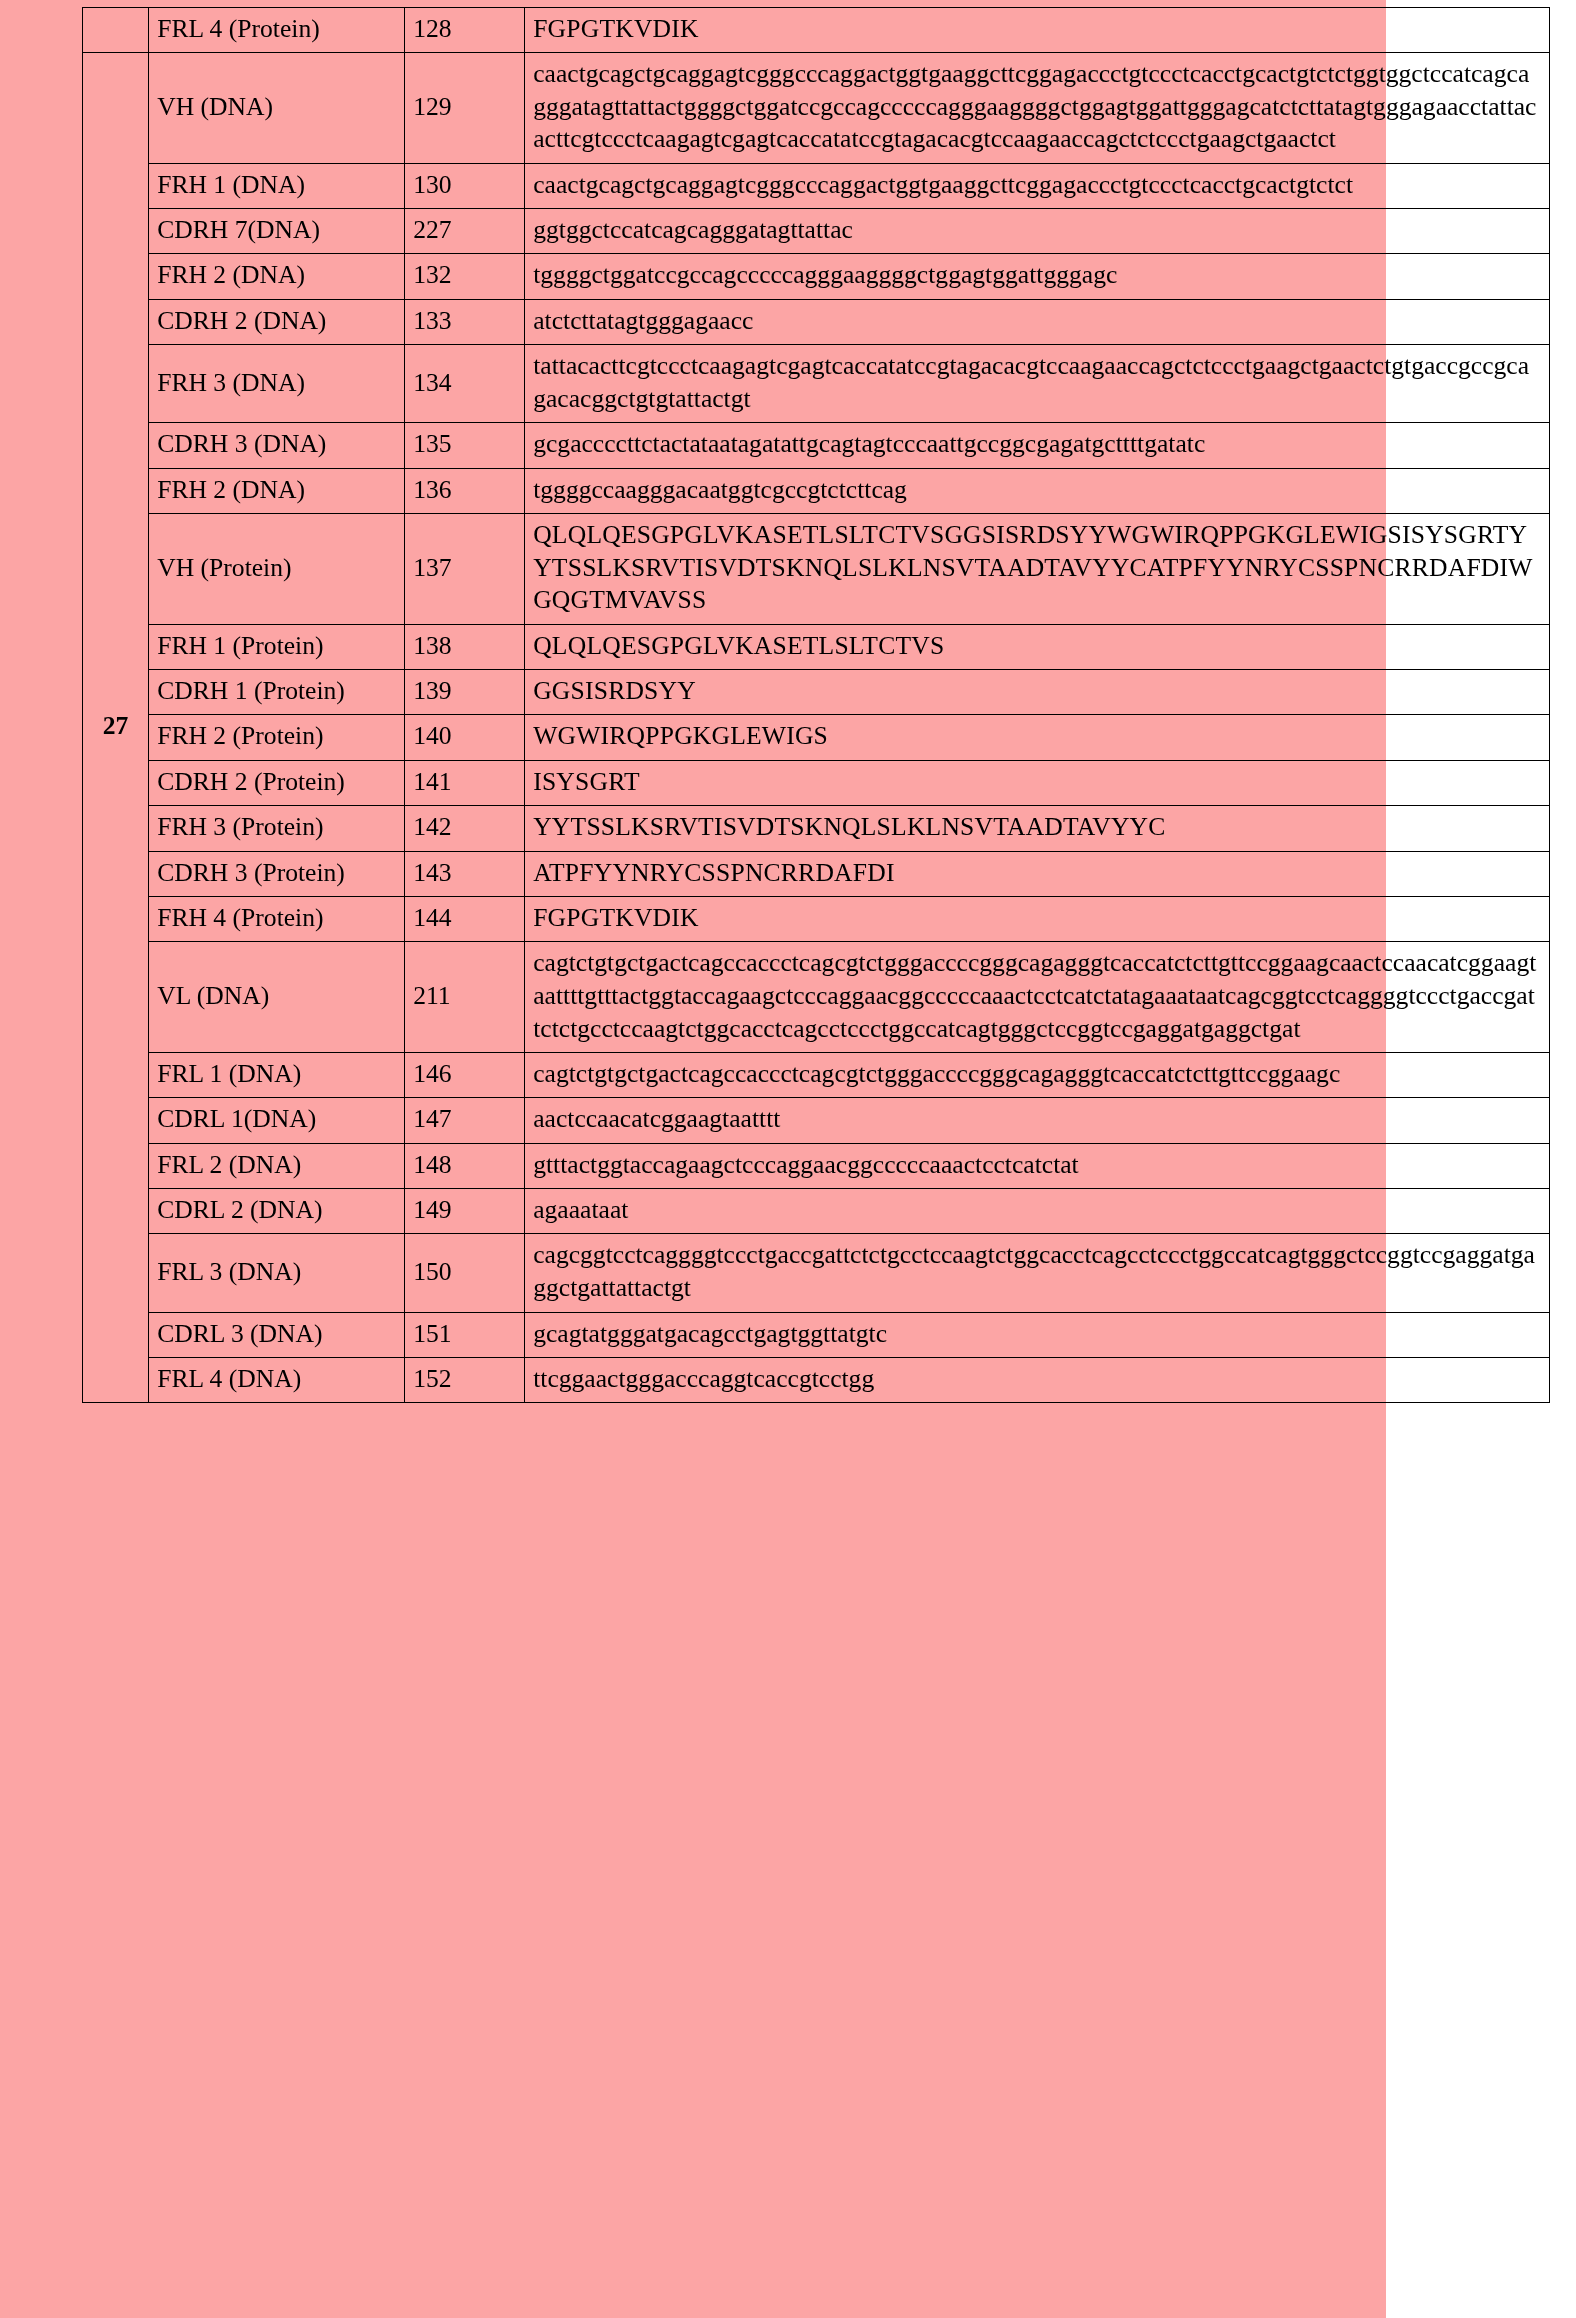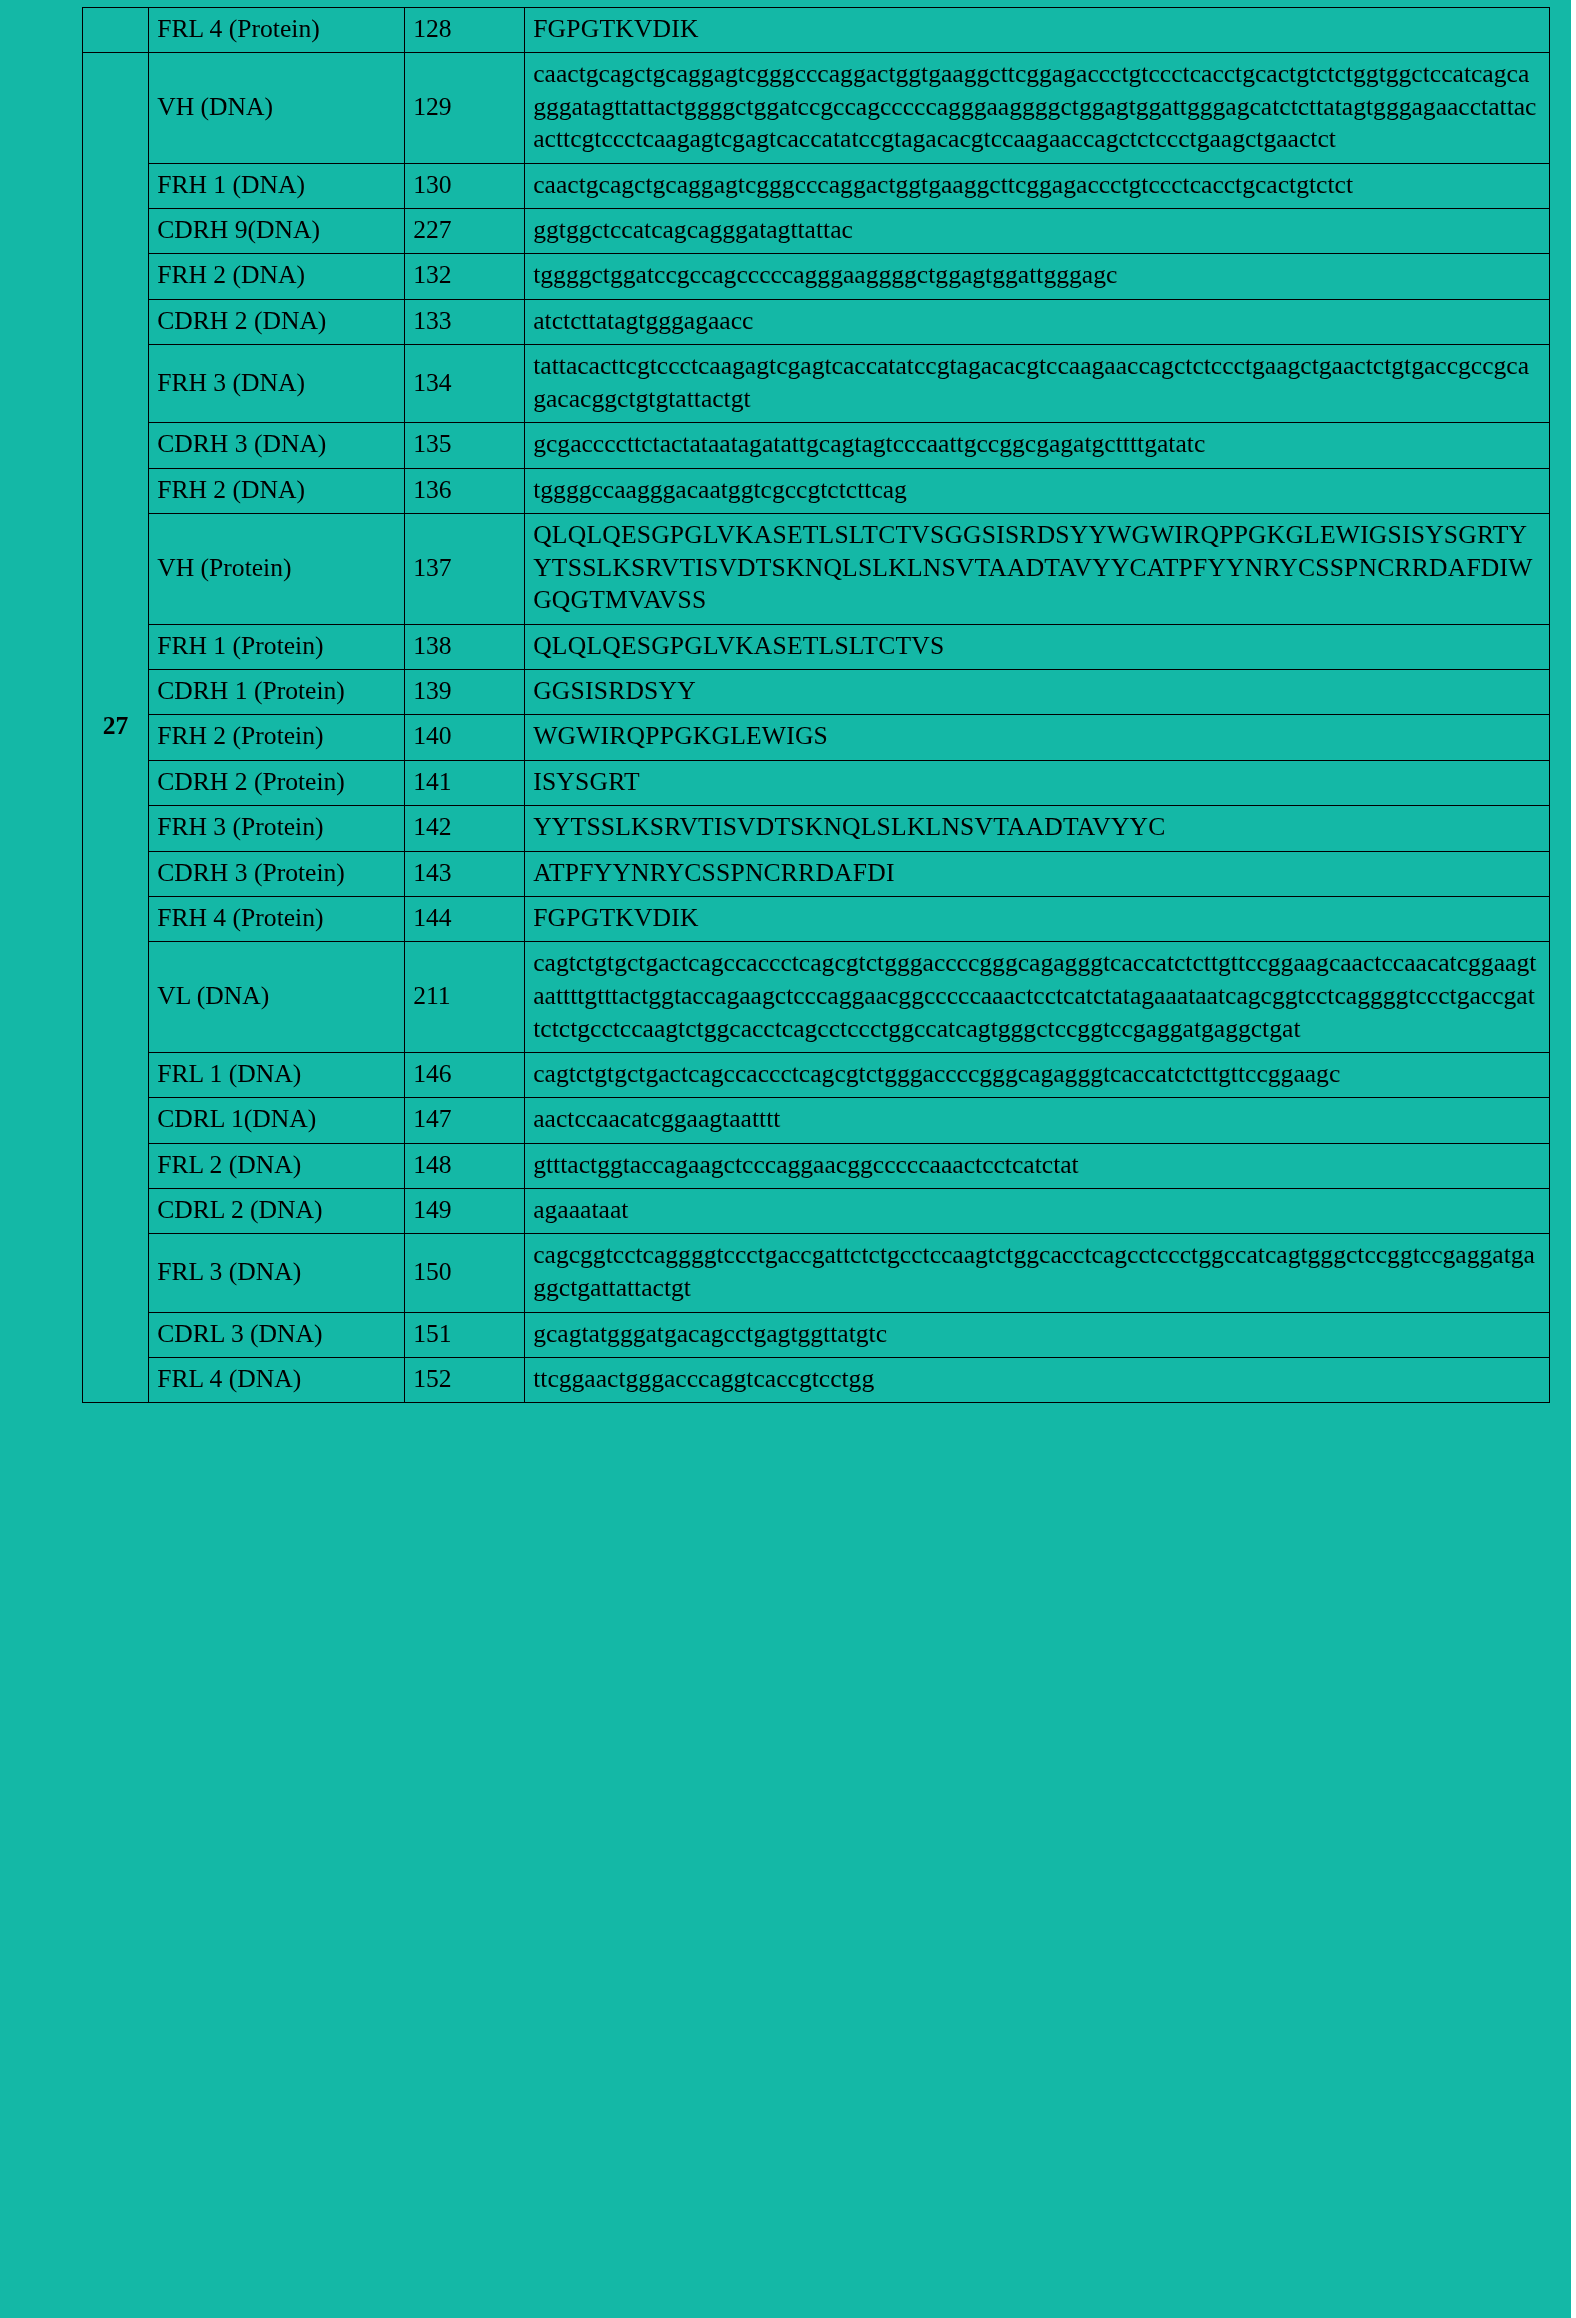--- a/index.html
+++ b/index.html
@@ -5,26 +5,26 @@
   html, body {
     margin: 0;
     padding: 0;
     background: #ffffff;
   }
   body {
     font-family: "Liberation Serif", "DejaVu Serif", serif;
     color: #000000;
   }
   #page {
-    width: 1571px;
+    width: 1386px;
     min-height: 2319px;
     box-sizing: border-box;
     padding: 6.6px 0 0 0;
     position: relative;
-    background: #14b8a6;
+    background: #fca5a5;
   }
   table.seq-table {
     border-collapse: collapse;
     margin-left: 82px;
     width: 1466px;
     table-layout: fixed;
   }
   table.seq-table td {
     border: 1.6px solid #000;
     vertical-align: middle;
@@ -85,21 +85,21 @@
           <td class="region-cell">VH (DNA)</td>
           <td class="seqid-cell">129</td>
           <td class="seq-cell dna">caactgcagctgcaggagtcgggcccaggactggtgaaggcttcggagaccctgtccctcacctgcactgtctctggtggctccatcagcagggatagttattactggggctggatccgccagcccccagggaaggggctggagtggattgggagcatctcttatagtgggagaacctattacacttcgtccctcaagagtcgagtcaccatatccgtagacacgtccaagaaccagctctccctgaagctgaactct</td>
         </tr>
         <tr>
           <td class="region-cell">FRH 1 (DNA)</td>
           <td class="seqid-cell">130</td>
           <td class="seq-cell dna">caactgcagctgcaggagtcgggcccaggactggtgaaggcttcggagaccctgtccctcacctgcactgtctct</td>
         </tr>
         <tr>
-          <td class="region-cell">CDRH 9(DNA)</td>
+          <td class="region-cell">CDRH 7(DNA)</td>
           <td class="seqid-cell">227</td>
           <td class="seq-cell dna">ggtggctccatcagcagggatagttattac</td>
         </tr>
         <tr>
           <td class="region-cell">FRH 2 (DNA)</td>
           <td class="seqid-cell">132</td>
           <td class="seq-cell dna">tggggctggatccgccagcccccagggaaggggctggagtggattgggagc</td>
         </tr>
         <tr>
           <td class="region-cell">CDRH 2 (DNA)</td>

